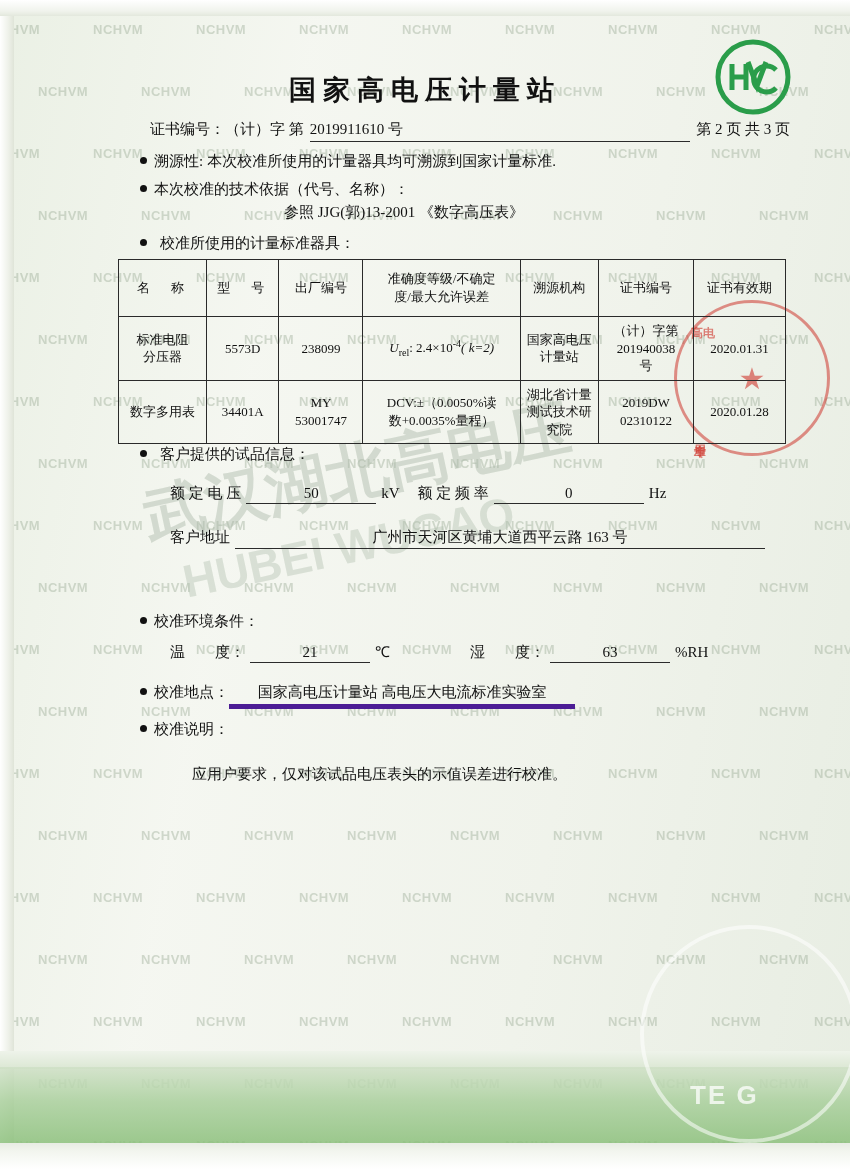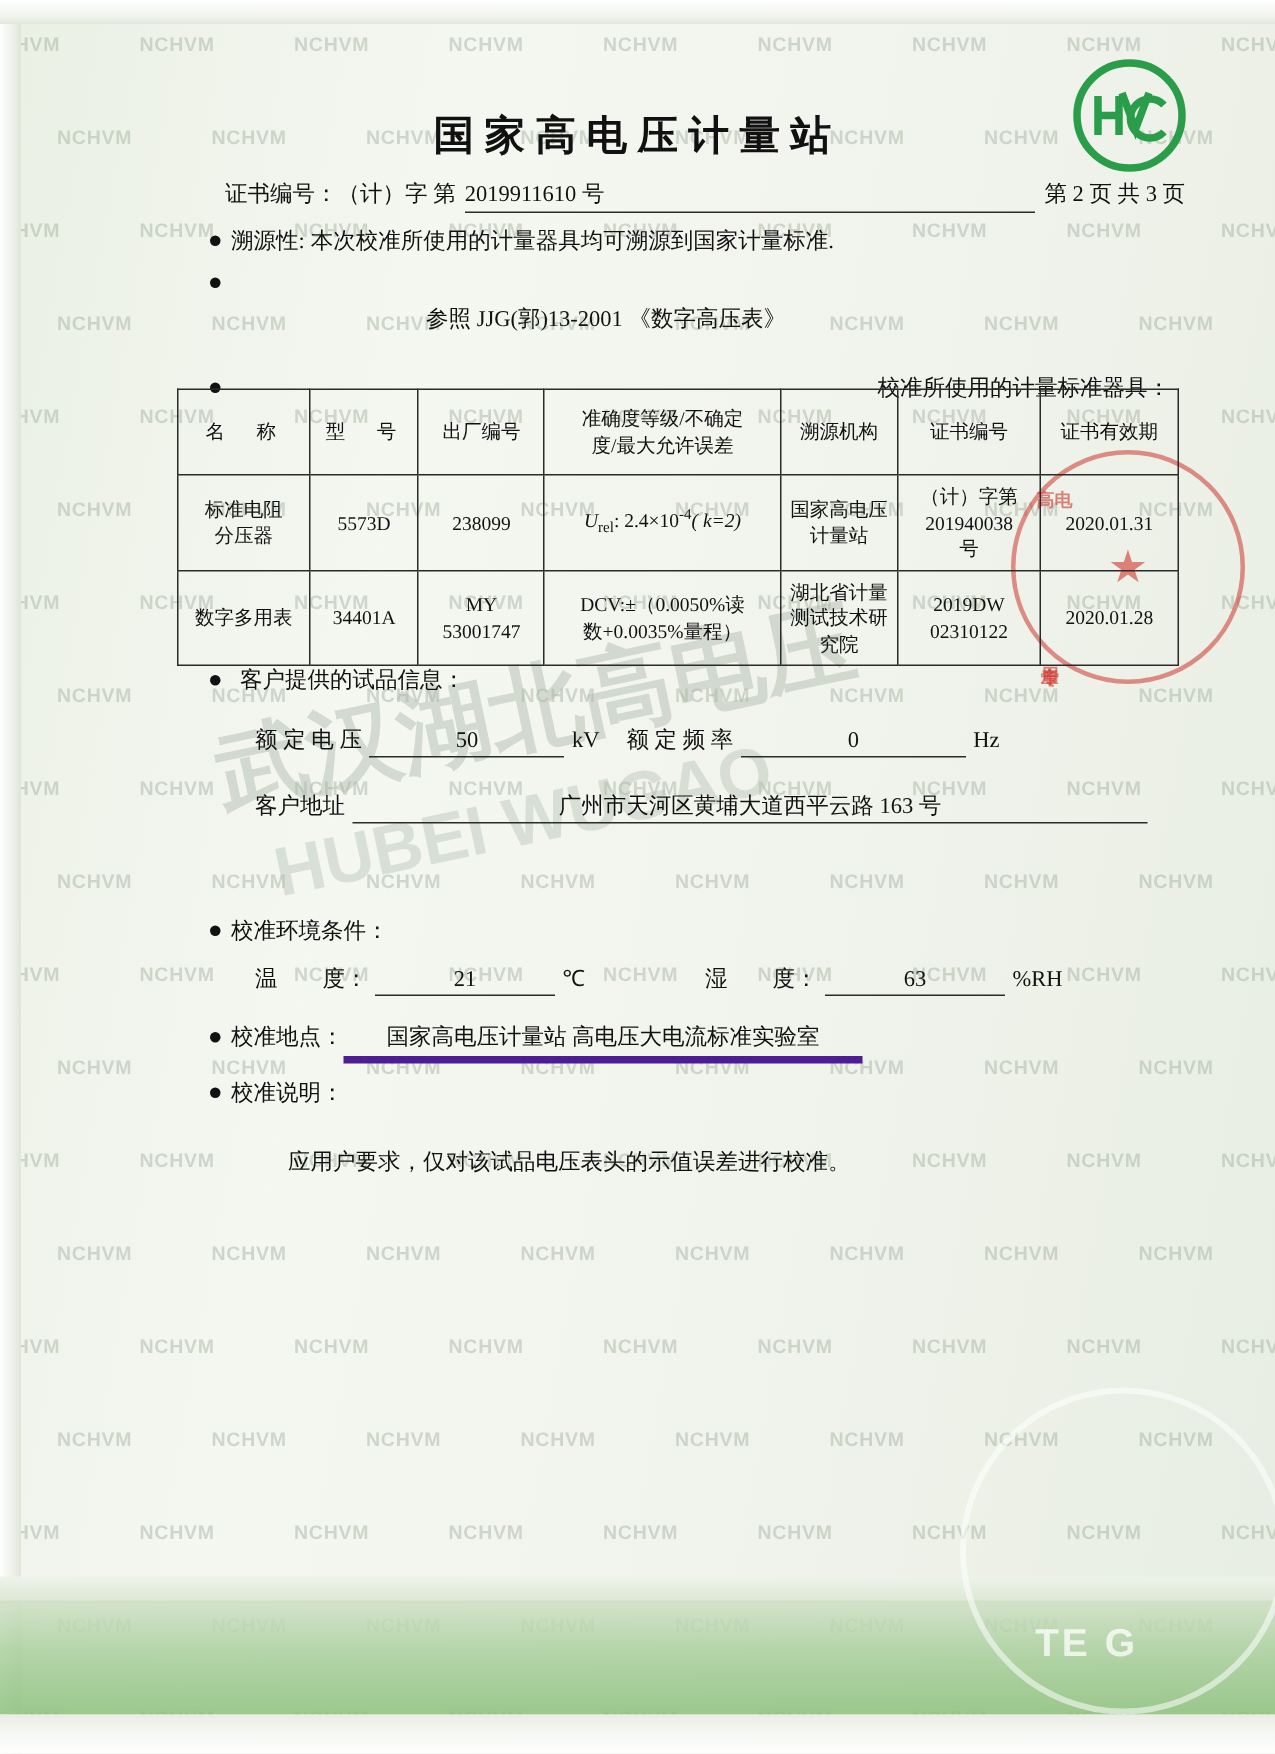--- a/index.html
+++ b/index.html
@@ -490,24 +490,25 @@
     </div>
 
     <div class="bullet-row" style="left:140px; top:150px; width:640px;">
       <span class="dot"></span>
       <span class="b-text">溯源性:</span>
       <span class="b-text" style="margin-left:4px;">本次校准所使用的计量器具均可溯源到国家计量标准.</span>
     </div>
 
     <div class="bullet-row" style="left:140px; top:178px; width:640px;">
       <span class="dot"></span>
+      <span class="b-text">本次校准的技术依据（代号、名称）：</span>
     </div>
     <div class="sub-line" style="left:246px; top:203px;">参照 JJG(郭)13-2001  《数字高压表》</div>
 
-    <div class="bullet-row" style="left:140px; top:248px; width:640px;justify-content:space-between;">
+    <div class="bullet-row" style="left:140px; top:232px; width:640px;">
       <span class="dot"></span>
       <span class="b-text" style="margin-left:6px;">校准所使用的计量标准器具：</span>
     </div>
 
     <table class="tbl">
       <thead>
         <tr>
           <th class="c1 sp">名　称</th>
           <th class="c2 sp">型　号</th>
           <th class="c3">出厂编号</th>

